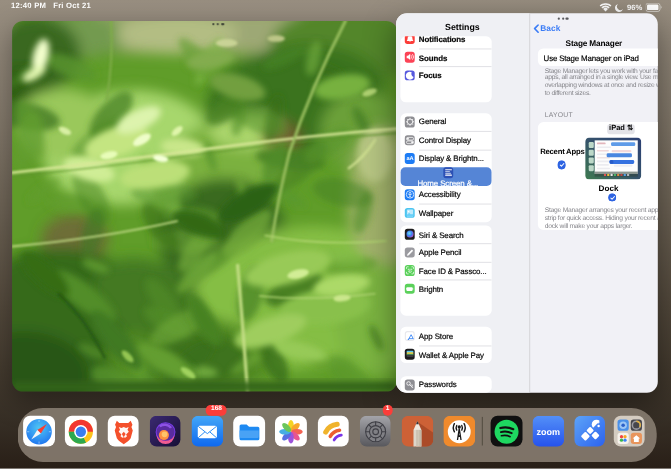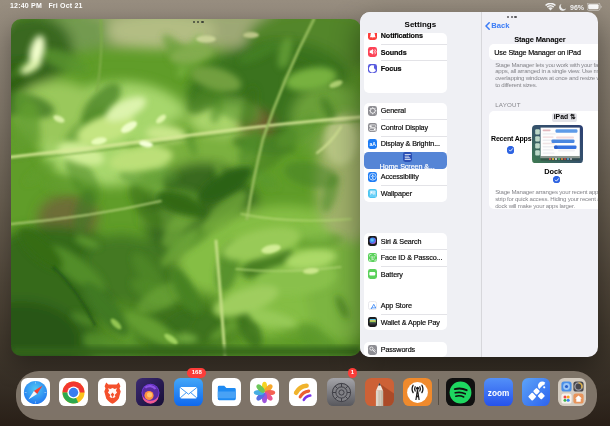--- a/index.html
+++ b/index.html
@@ -337,56 +337,66 @@
           <span class="ic" style="background:#4cc5f0;">
             <svg width="9.5" height="9.5" viewBox="0 0 10 10">
               <rect x="2" y="1.6" width="6" height="6.8" rx=".8" fill="#bfeafc"></rect>
               <circle cx="3.6" cy="3.4" r=".7" fill="#fff"></circle>
               <path d="M2 6.6 L4.2 4.8 L6 6.4 L7 5.6 L8 6.6 V7.6 a.8 .8 0 0 1 -.8 .8 H2.8 A.8 .8 0 0 1 2 7.6 Z" fill="#6ad0f8"></path>
             </svg>
           </span>
           <span class="tx">Wallpaper</span>
         </div>
   </div>
-  <div class="card" style="top:192.9px;height:82.5px;margin-top:28px;">
+  <div class="card" style="top:192.9px;height:82.5px;">
     <div class="row">
           <span class="ic" style="background:#1c1c1e;">
             <svg width="9.5" height="9.5" viewBox="0 0 10 10">
               <defs>
                 <radialGradient id="sir" cx=".4" cy=".4" r=".7">
                   <stop offset="0" stop-color="#6ee0f0"></stop>
                   <stop offset=".55" stop-color="#3a7bf0"></stop>
                   <stop offset="1" stop-color="#e050c8"></stop>
                 </radialGradient>
               </defs>
               <circle cx="5" cy="5" r="3.4" fill="url(#sir)"></circle>
             </svg>
           </span>
           <span class="tx">Siri &amp; Search</span>
         </div>
     <div class="row">
           <span class="sep"></span>
+          <span class="ic" style="background:#9b9ba0;">
+            <svg width="9.5" height="9.5" viewBox="0 0 10 10">
+              <path d="M2 8 L2.6 6.2 L6.8 2 L8 3.2 L3.8 7.4 Z" fill="#fff"></path>
+              <path d="M2 8 L2.6 6.2 L3.8 7.4 Z" fill="#d8d8dc"></path>
+            </svg>
+          </span>
+          <span class="tx">Apple Pencil</span>
+        </div>
+    <div class="row">
+          <span class="sep"></span>
           <span class="ic" style="background:#5bd15b;">
             <svg width="9.5" height="9.5" viewBox="0 0 10 10">
               <g fill="none" stroke="#fff" stroke-width=".7" stroke-linecap="round">
                 <path d="M1.6 3.2 V2.4 a.8 .8 0 0 1 .8-.8 h.8 M6.8 1.6 h.8 a.8 .8 0 0 1 .8 .8 v.8 M8.4 6.8 v.8 a.8 .8 0 0 1 -.8 .8 h-.8 M3.2 8.4 h-.8 a.8 .8 0 0 1 -.8-.8 v-.8 M3.4 3.8 v.8 M6.6 3.8 v.8 M5 3.8 v1.6 l-.5 .3 M3.6 6.4 a2 2 0 0 0 2.8 0"></path>
               </g>
             </svg>
           </span>
           <span class="tx">Face ID &amp; Passco...</span>
         </div>
     <div class="row">
           <span class="sep"></span>
           <span class="ic" style="background:#5bd15b;">
             <svg width="9.5" height="9.5" viewBox="0 0 10 10">
               <rect x="1.4" y="3.2" width="6.2" height="3.6" rx="1" fill="#fff"></rect>
               <path d="M8.1 4.3 a1 1 0 0 1 0 1.4 Z" fill="#fff"></path>
             </svg>
           </span>
-          <span class="tx">Battery</span>
+          <span class="tx">Brightn</span>
         </div>
   </div>
   <div class="card" style="top:285.3px;height:33px;">
     <div class="row">
           <span class="ic" style="background:#fff;border:.5px solid #e8e8ec;box-sizing:border-box;">
             <svg width="9.5" height="9.5" viewBox="0 0 10 10">
               <g fill="none" stroke="#2a7df5" stroke-width=".8" stroke-linecap="round">
                 <path d="M2.2 7.6 L5 2.4 L7.8 7.6 M3.1 6.2 h3.8 M1.6 7.6 h.9 M7.5 7.6 h.9"></path>
               </g>
             </svg>

